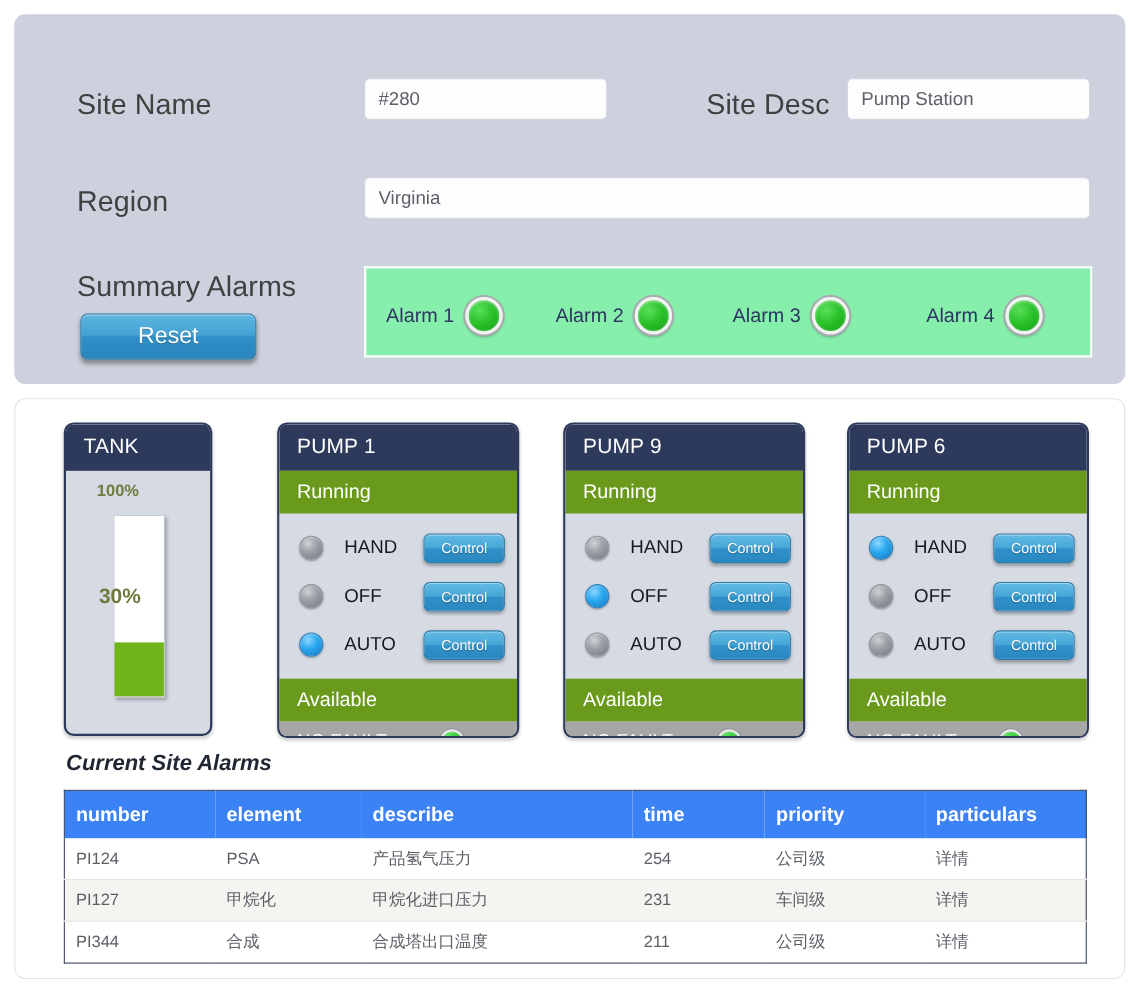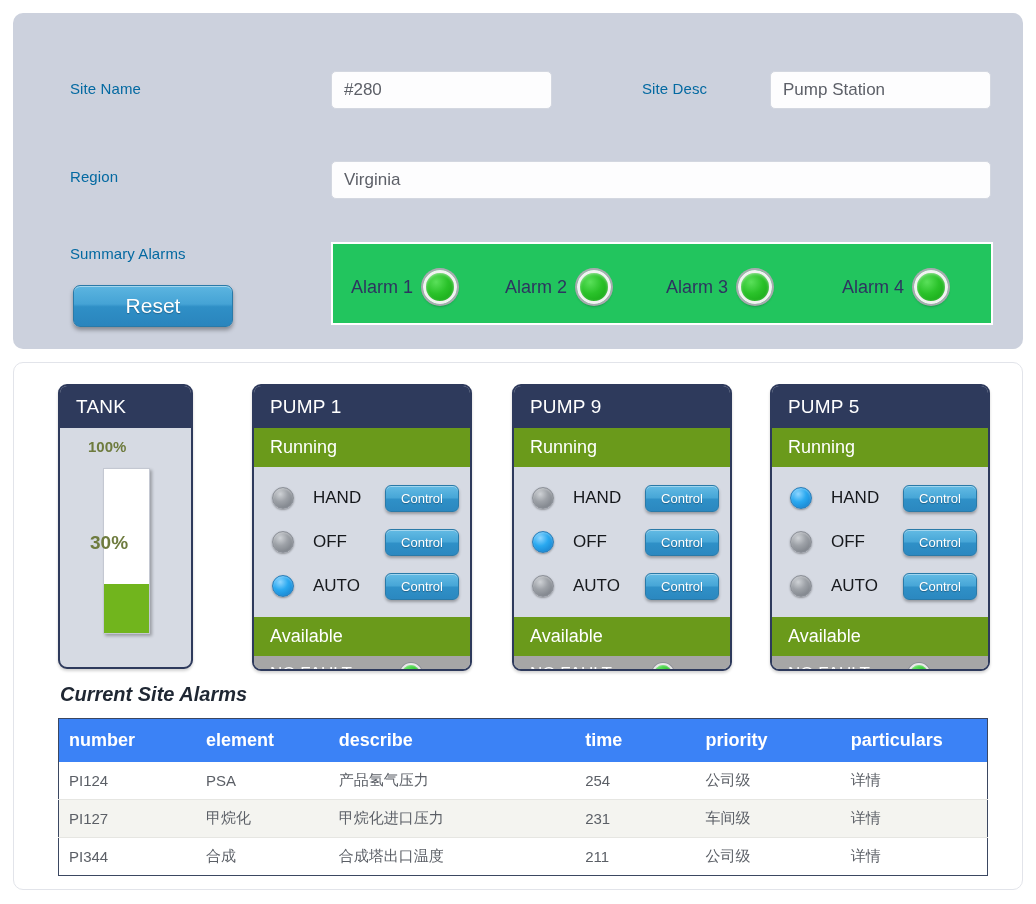--- a/index.html
+++ b/index.html
@@ -23,22 +23,22 @@
     top: 13px;
     width: 1010px;
     height: 336px;
     background: #ccd1dd;
     border-radius: 10px;
     box-sizing: border-box;
   }
 
   .field-label {
     position: absolute;
-    color: #0369a1;
-    font-size: 15px;
+    color: #404040;
+    font-size: 26px;
     letter-spacing: .1px;
   }
 
   .text-input {
     position: absolute;
     box-sizing: border-box;
     background: #fdfdfe;
     border: 1px solid #d3d7e0;
     border-radius: 5px;
     font-family: "Liberation Sans", sans-serif;
@@ -77,21 +77,21 @@
 
   
   #alarm-strip {
     position: absolute;
     left: 318px;
     top: 229px;
     width: 662px;
     height: 83px;
     box-sizing: border-box;
     border: 2px solid #ffffff;
-    background: #22c55e;
+    background: #86efac;
   }
   .alarm-item {
     position: absolute;
     top: 26px;
     display: flex;
     align-items: center;
     gap: 10px;
   }
   .alarm-item .alarm-text {
     color: #2d3560;
@@ -429,21 +429,21 @@
         </div>
       </div>
       <div class="status-bar">Available</div>
       <div class="fault-bar">
         <span class="fault-text">NO FAULT</span>
         <span class="led-fault"></span>
       </div>
     </div>
 
     <div class="panel panel-pump" id="panel-pump-3">
-      <div class="panel-title">PUMP 5</div>
+      <div class="panel-title">PUMP 6</div>
       <div class="status-bar">Running</div>
       <div class="mode-area">
         <div class="mode-row">
           <span class="led-small on"></span>
           <span class="mode-label">HAND</span>
           <button class="control-btn">Control</button>
         </div>
         <div class="mode-row">
           <span class="led-small off"></span>
           <span class="mode-label">OFF</span>

